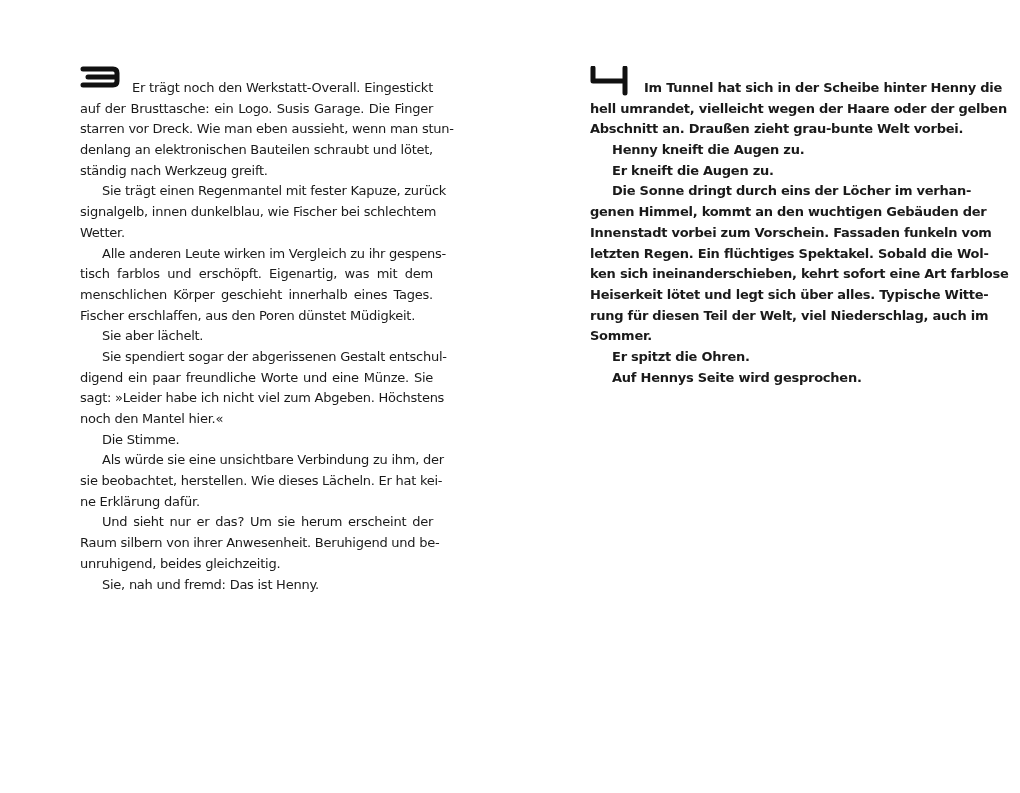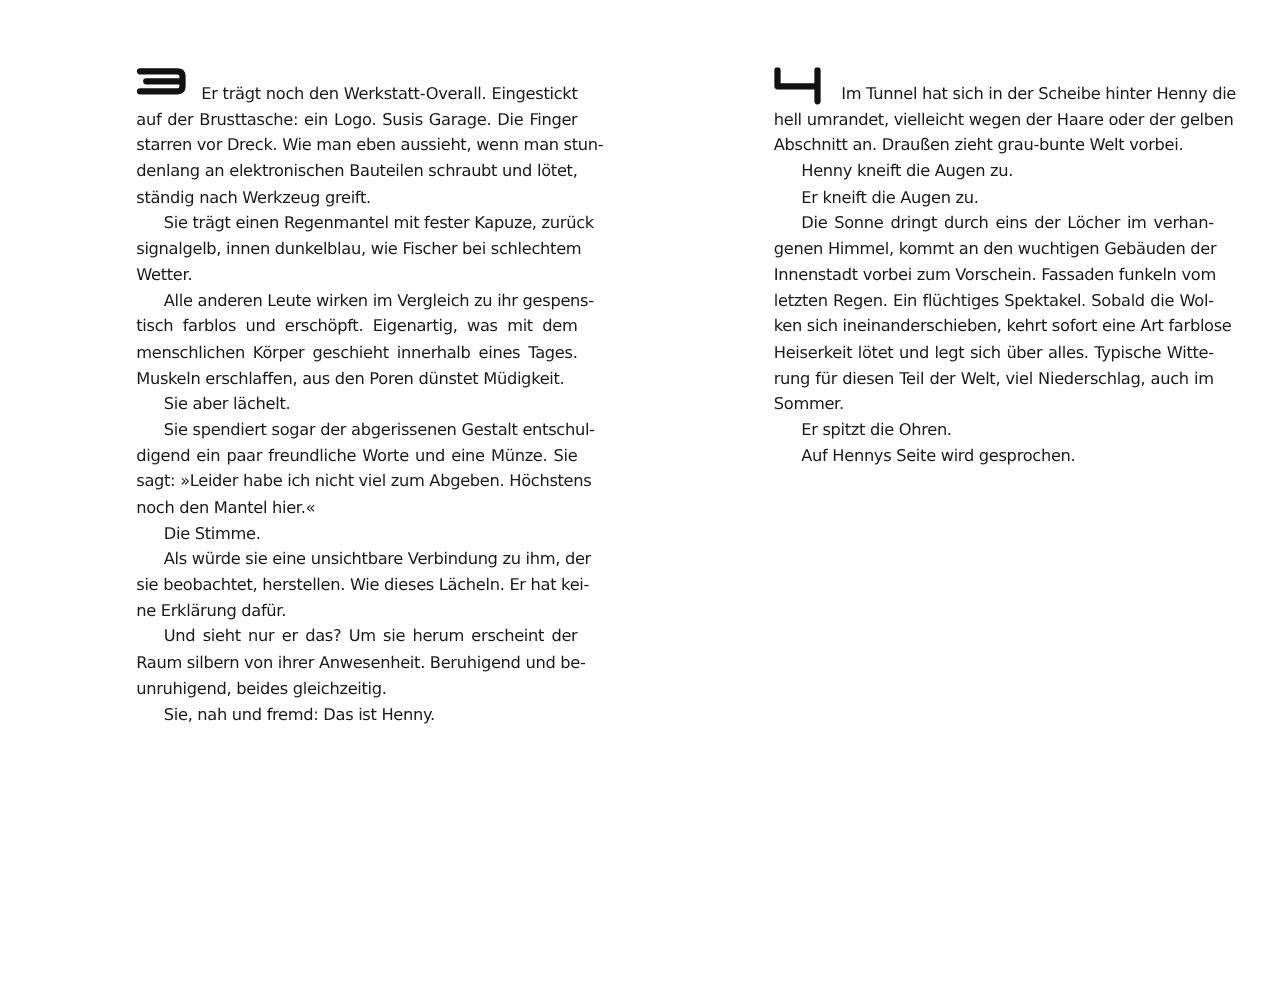--- a/index.html
+++ b/index.html
@@ -10,34 +10,33 @@
     body {
       width: 1020px;
       height: 793px;
       position: relative;
       overflow: hidden;
       font-family: "DejaVu Sans", sans-serif;
       color: #1a1a1a;
     }
     .page {
       position: absolute;
-      top: 0;
+      top: 12px;
       height: 701px;
-      margin-left: 29px;
     }
     .page-left { left: 0; width: 510px; }
     .page-right { left: 510px; width: 510px; }
 
     .column {
       position: absolute;
       top: 66px;
       width: 353px;
     }
     .page-left .column { left: 80px; }
-    .page-right .column { left: 80px; width: 352px; }
+    .page-right .column { left: 80px; width: 352px; font-weight: bold; }
 
     .chapter-num {
       position: absolute;
       top: -12px;
       left: 0;
       width: 40px;
       height: 30px;
     }
     .chapter-num svg { display: block; }
 
@@ -75,21 +74,21 @@
     <div class="line">auf der Brusttasche: ein Logo. Susis Garage. Die Finger</div>
     <div class="line">starren vor Dreck. Wie man eben aussieht, wenn man stun-</div>
     <div class="line">denlang an elektronischen Bauteilen schraubt und lötet,</div>
     <div class="line last">ständig nach Werkzeug greift.</div>
     <div class="line indent">Sie trägt einen Regenmantel mit fester Kapuze, zurück</div>
     <div class="line">signalgelb, innen dunkelblau, wie Fischer bei schlechtem</div>
     <div class="line last">Wetter.</div>
     <div class="line indent">Alle anderen Leute wirken im Vergleich zu ihr gespens-</div>
     <div class="line">tisch farblos und erschöpft. Eigenartig, was mit dem</div>
     <div class="line">menschlichen Körper geschieht innerhalb eines Tages.</div>
-    <div class="line last">Muskeln erschlaffen, aus den Poren dünstet Müdigkeit.</div>
+    <div class="line last">Fischer erschlaffen, aus den Poren dünstet Müdigkeit.</div>
     <div class="line indent last">Sie aber lächelt.</div>
     <div class="line indent">Sie spendiert sogar der abgerissenen Gestalt entschul-</div>
     <div class="line">digend ein paar freundliche Worte und eine Münze. Sie</div>
     <div class="line">sagt: »Leider habe ich nicht viel zum Abgeben. Höchstens</div>
     <div class="line last">noch den Mantel hier.«</div>
     <div class="line indent last">Die Stimme.</div>
     <div class="line indent">Als würde sie eine unsichtbare Verbindung zu ihm, der</div>
     <div class="line">sie beobachtet, herstellen. Wie dieses Lächeln. Er hat kei-</div>
     <div class="line last">ne Erklärung dafür.</div>
     <div class="line indent">Und sieht nur er das? Um sie herum erscheint der</div>

